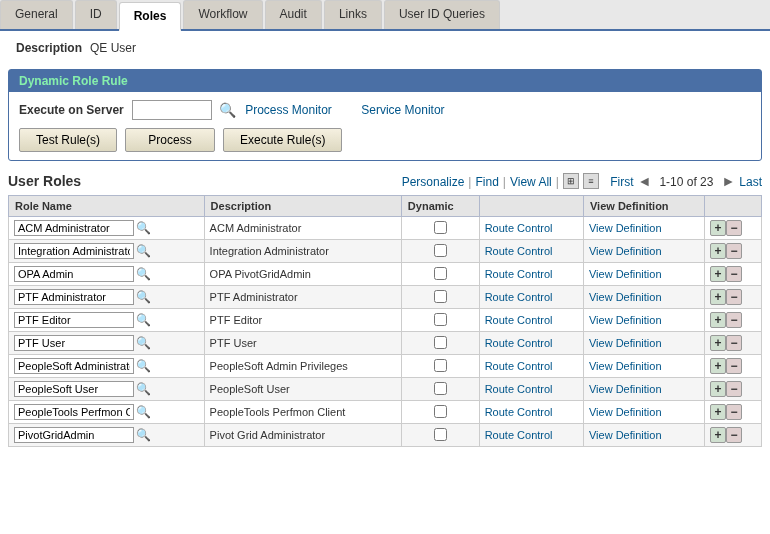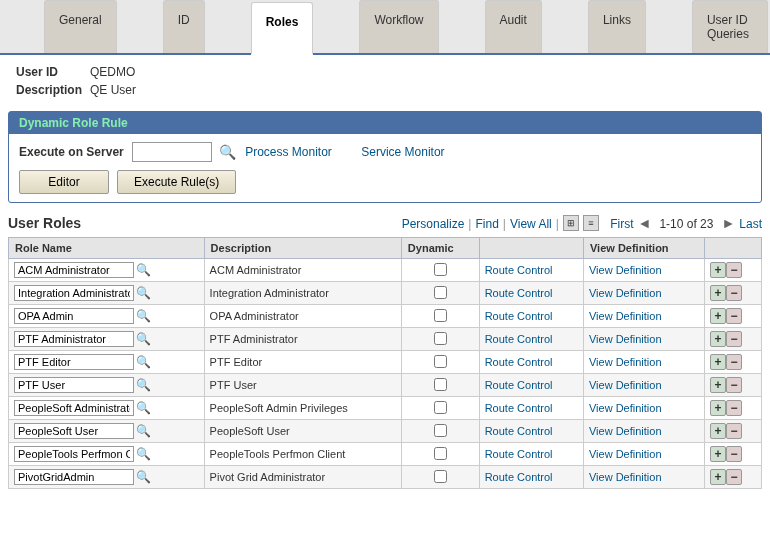--- a/index.html
+++ b/index.html
@@ -1,30 +1,29 @@
 <!DOCTYPE html>
 <html><head>
   <meta charset="utf-8">
   <style>
     * { box-sizing: border-box; margin: 0; padding: 0; }
     body { font-family: Arial, sans-serif; font-size: 12px; background: #fff; color: #333; width: 770px; }
 
     
     .tabs { display: flex; border-bottom: 2px solid #4a6fa5; background: #e8e8e8; }
     .tab {
-      padding: 12px 14px;
+      padding: 6px 14px;
       cursor: pointer;
       border: 1px solid #ccc;
       border-bottom: none;
       background: #d4d0c8;
       color: #333;
       font-size: 12px;
       margin-right: 2px;
       border-radius: 3px 3px 0 0;
-      margin-left: 44px;
     }
     .tab.active {
       background: #fff;
       border-bottom: 2px solid #fff;
       font-weight: bold;
       color: #000;
       position: relative;
       top: 2px;
     }
 
@@ -151,45 +150,42 @@
   <div class="tab active">Roles</div>
   <div class="tab">Workflow</div>
   <div class="tab">Audit</div>
   <div class="tab">Links</div>
   <div class="tab">User ID Queries</div>
 </div>
 
 <div class="user-info">
   <table>
     <tbody>
-        <tr>
-      <td class="label-cell">User ID</td>
-      <td>QEDMO</td>
-    </tr>
     <tr>
       <td class="label-cell">Description</td>
       <td>QE User</td>
     </tr>
   </tbody>
     </table>
 </div>
 
 <div class="section-box">
   <div class="section-title">Dynamic Role Rule</div>
   <div class="section-body">
     <div class="server-row">
       <span class="server-label">Execute on Server</span>
       <input class="server-input" type="text" value="" style="">
       <button class="search-icon-btn">🔍</button>
       <a class="link">Process Monitor</a>
       &nbsp;&nbsp;&nbsp;&nbsp;
       <a class="link">Service Monitor</a>
     </div>
     <div class="button-row">
-      <button class="btn">Editor</button>
+      <button class="btn">Test Rule(s)</button>
+      <button class="btn">Process</button>
       <button class="btn">Execute Rule(s)</button>
     </div>
   </div>
 </div>
 
 <div class="roles-section">
   <div class="roles-header">
     <span class="roles-title">User Roles</span>
     <div class="personalize-bar">
       <a class="link">Personalize</a>
@@ -249,21 +245,21 @@
           <td><a class="view-def-link">View Definition</a></td>
           <td style="white-space: nowrap;"><span class="add-btn">+</span><span class="remove-btn">−</span></td>
         </tr>
         <tr>
           <td>
             <div class="role-name-cell">
               <input type="text" class="role-input" value="OPA Admin" style="">
               <span class="search-sm">🔍</span>
             </div>
           </td>
-          <td>OPA Administrator</td>
+          <td>OPA PivotGridAdmin</td>
           <td class="checkbox-cell"><input type="checkbox" style=""></td>
           <td><a class="link">Route Control</a></td>
           <td><a class="view-def-link">View Definition</a></td>
           <td style="white-space: nowrap;"><span class="add-btn">+</span><span class="remove-btn">−</span></td>
         </tr>
         <tr>
           <td>
             <div class="role-name-cell">
               <input type="text" class="role-input" value="PTF Administrator" style="">
               <span class="search-sm">🔍</span>

